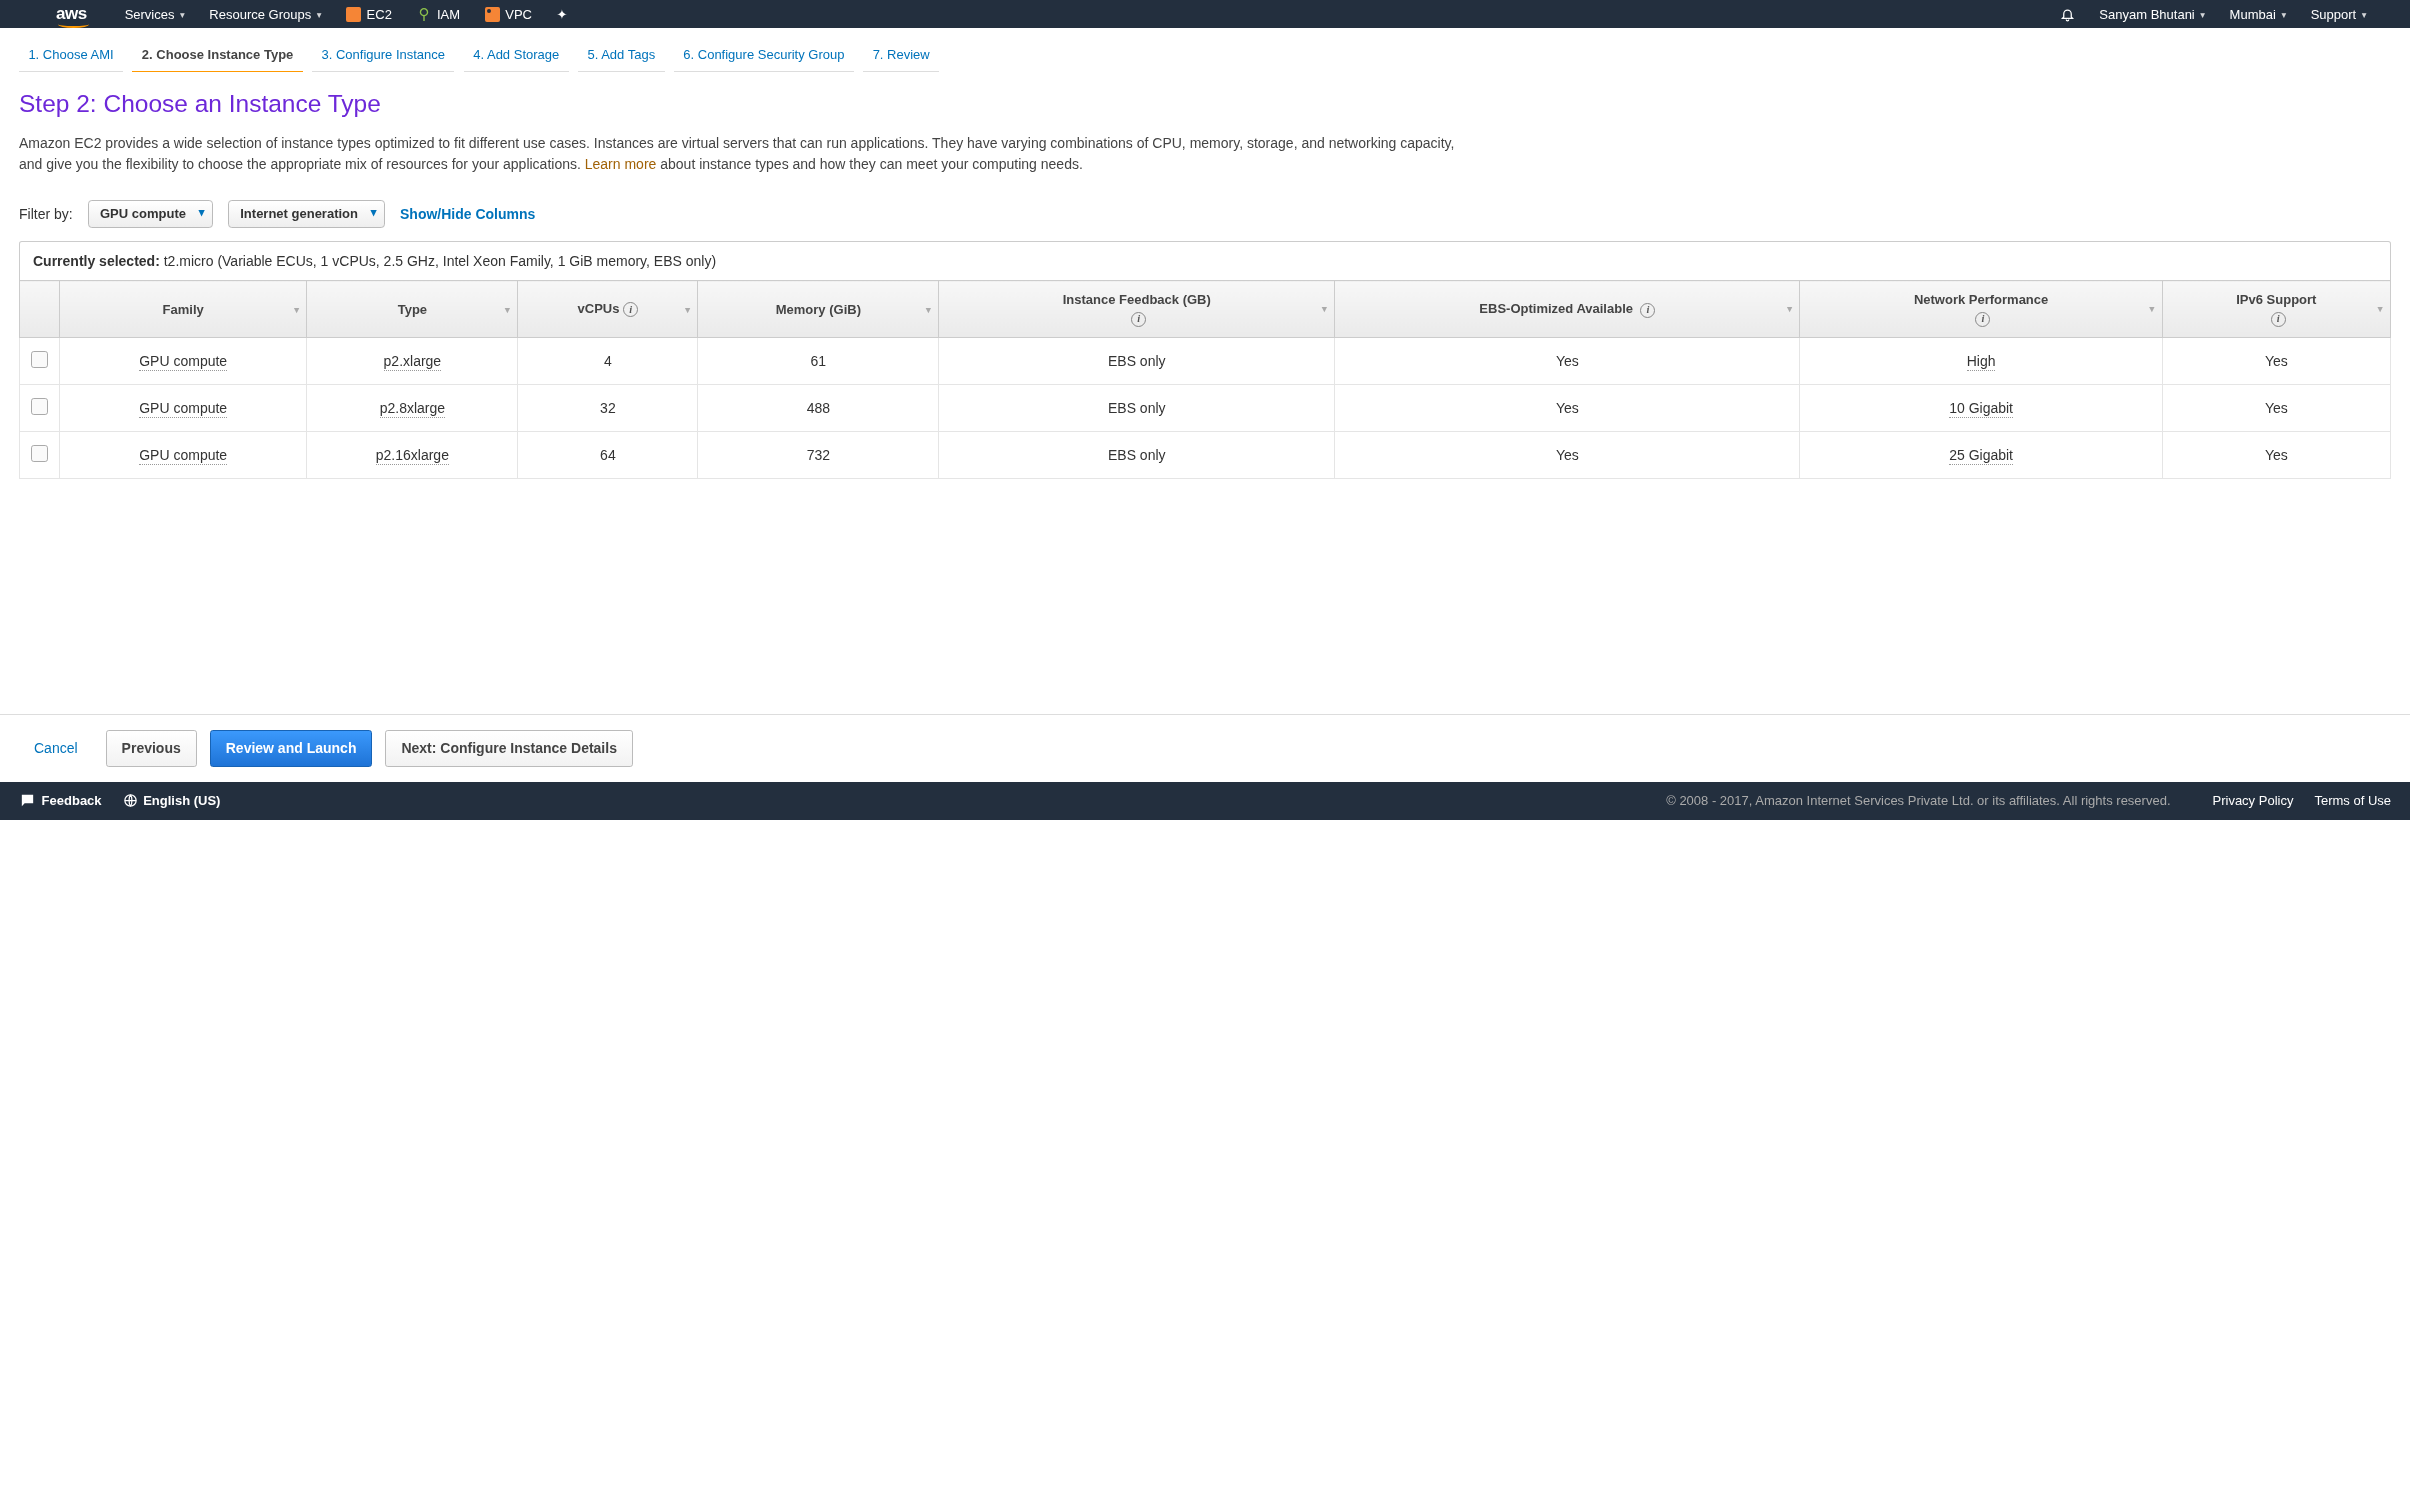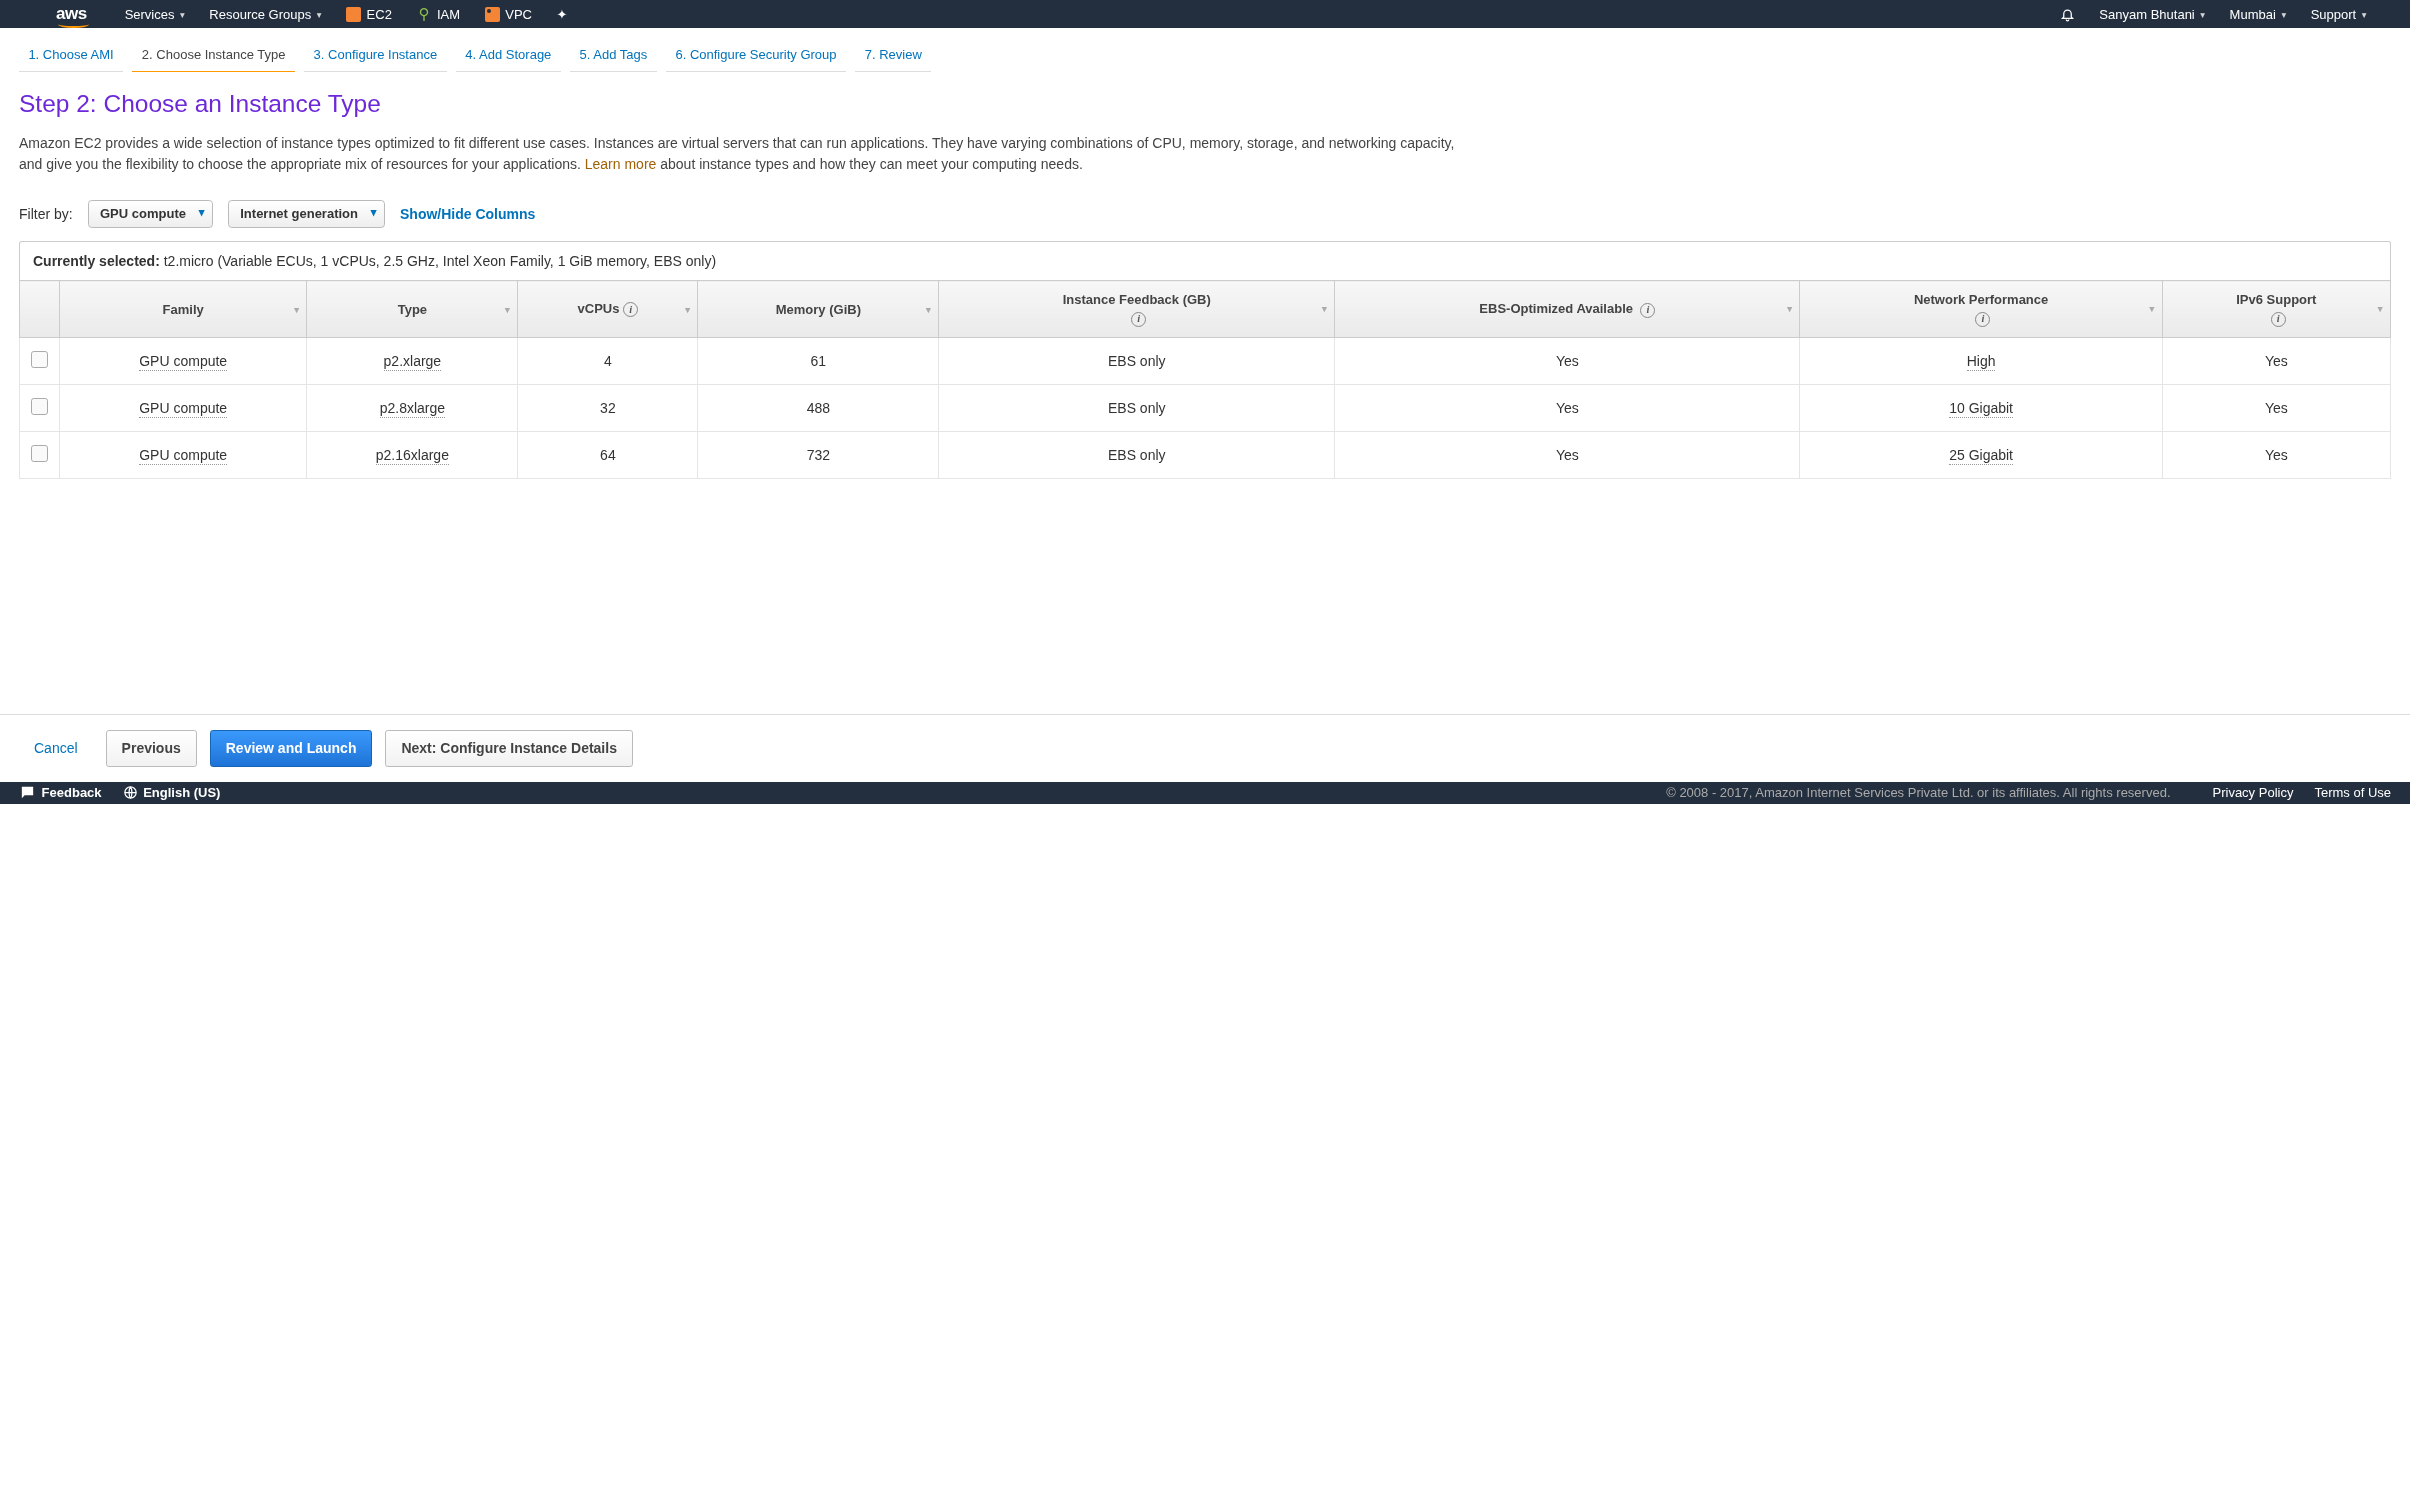--- a/index.html
+++ b/index.html
@@ -16,21 +16,21 @@
   .topnav .pin { font-size:13px; margin-right:24.5px; }
   .bell { width:15px; height:15px; margin-right:24.5px; }
   .icon-ec2 { background:#f58536; width:15px; height:15px; border-radius:1.9px; }
   .icon-iam { color:#8cc04b; font-size:15px; }
   .icon-vpc { background:#f58536; width:15px; height:15px; border-radius:1.9px; position:relative; }
   .icon-vpc::before { content:""; position:absolute; top:2.8px; left:2.8px; width:3.8px; height:3.8px; background:#232f3e; border-radius:50%; }
 
   
   .wizard-tabs { display:flex; align-items:flex-end; padding: 11.3px 19px 0 19px; border-bottom:0.9px solid transparent; }
   .wizard-tabs .tab { padding: 7.5px 9.4px 9.4px 9.4px; font-size:13px; color:#0073bb; cursor:pointer; border-bottom:1.9px solid #ddd; margin-right:9.4px; }
-  .wizard-tabs .tab.active { color:#444; font-weight:400; border-bottom:1.9px solid #f90; }
+  .wizard-tabs .tab.active { color:#444; font-weight:700; border-bottom:1.9px solid #f90; }
 
   
   .main { padding: 17px 19px 9.4px 19px; }
   h1 { font-size: 24.5px; font-weight: 400; color:#6d28d9; margin-bottom:15px; }
   .desc { font-size:14px; color:#444; line-height:1.5; max-width: 1460px; }
   .desc a { color:#a16207; text-decoration:none; }
 
   .filter-row { display:flex; align-items:center; margin: 24.5px 0 13px 0; gap:15px; }
   .filter-row .label { font-weight:400; font-size:14px; }
   .dropdown-btn { background: linear-gradient(#fff,#eee); border:0.9px solid #bbb; border-radius:3.8px; padding:5.6px 26px 5.6px 11.3px; font-size:13px; font-weight:700; position:relative; cursor:pointer; }
@@ -52,21 +52,21 @@
   th.two-line { line-height:1.4; }
 
   
   .action-bar { position:relative; margin-top:226px; border-top:0.9px solid #ddd; padding:15px 19px; display:flex; justify-content:flex-start; align-items:center; gap:13px; }
   .btn { border-radius:2.8px; padding:9.4px 15px; font-size:14px; cursor:pointer; border:0.9px solid transparent; }
   .btn-link { color:#0073bb; background:none; border:none; }
   .btn-default { background:linear-gradient(#fff,#f2f2f2); border:0.9px solid #bbb; font-weight:700; color:#444; }
   .btn-primary { background:linear-gradient(#3b99fc,#1e73d6); border:0.9px solid #1763b5; color:#fff; font-weight:700; }
 
   
-  .footer { background:#232f3e; color:#ccc; height:22px; display:flex; align-items:center; padding:0 19px; font-size:13px; }
+  .footer { background:#232f3e; color:#ccc; height:38px; display:flex; align-items:center; padding:0 19px; font-size:13px; }
   .footer .fb { display:flex; align-items:center; margin-right:21px; font-weight:700; color:#fff; }
   .footer .fb svg, .footer .lang svg { margin-right:5.6px; }
   .footer .lang { display:flex; align-items:center; font-weight:700; color:#fff; }
   .footer .spacer { flex:1; }
   .footer .copy { color:#aaa; margin-right:21px; }
   .footer a { color:#fff; text-decoration:none; margin-left:21px; }
 </style>
 </head>
 <body>
 

